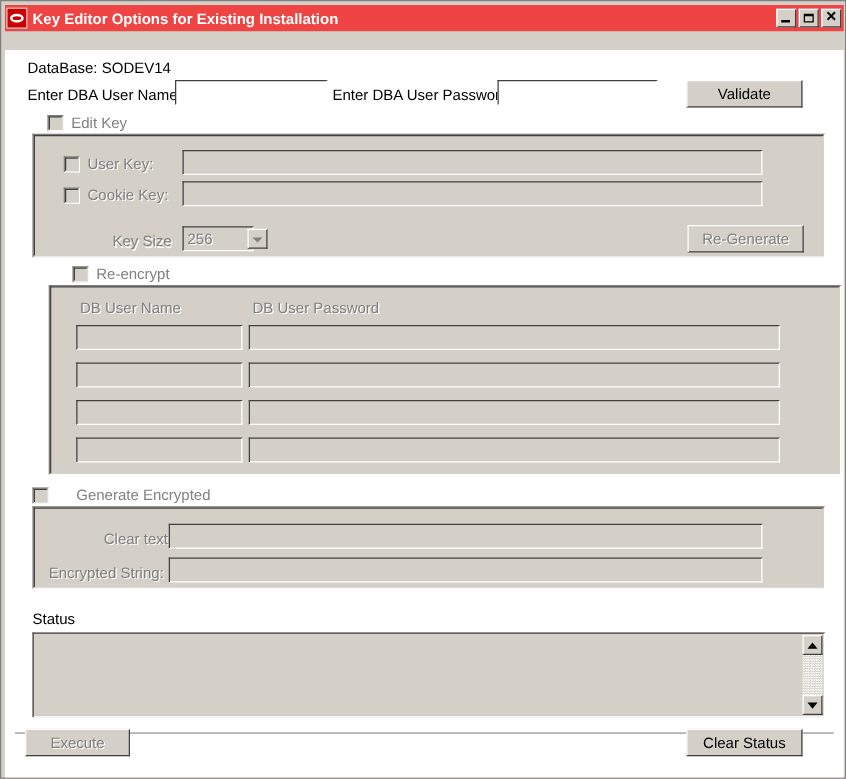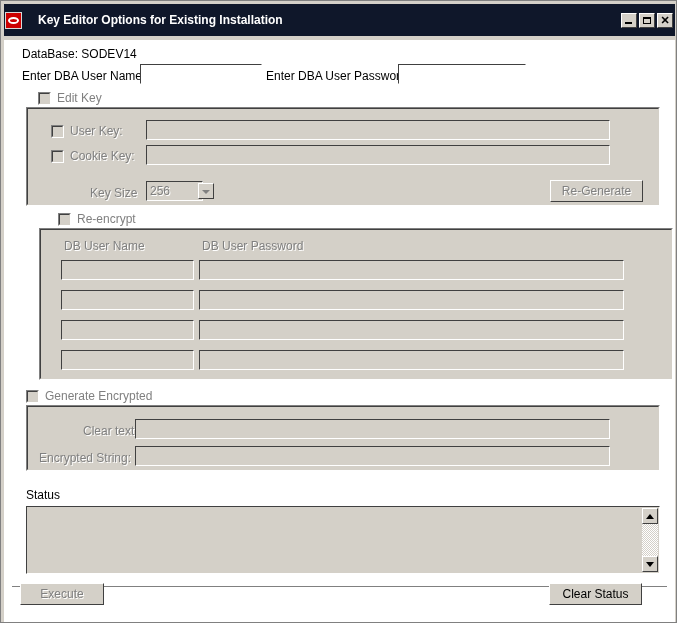--- a/index.html
+++ b/index.html
@@ -26,26 +26,25 @@
     left: 1px; top: 1px; right: 1px; bottom: 1px;
     border: 2px solid #d4d0c8;
     box-sizing: border-box;
   }
 
   
   #titlebar {
     position: absolute;
     left: 3px; top: 3px;
     width: 671px;
-    height: 32px;
-    background: #0f172a;
+    height: 21px;
+    background: #ef4444;
     display: flex;
     align-items: center;
     box-sizing: border-box;
-    gap: 12px;
   }
   #app-icon {
     width: 17px; height: 17px;
     margin-left: 1px;
     background: #cc0000;
     border: 1px solid #d8d8d8;
     box-sizing: border-box;
     position: relative;
     flex: 0 0 auto;
   }
@@ -334,20 +333,23 @@
     <div class="abs lbl" style="left:18px; top:29px;">Enter DBA User Name:</div>
     <div class="abs field enabled" style="left:136px; top:24px; width:122px; height:20px;">
       <span style="display:block;padding:2px 3px;font-size:12px;color:#000;"></span>
     </div>
 
     <div class="abs lbl" style="left:262px; top:29px;">Enter DBA User Password:</div>
     <div class="abs field enabled" style="left:394px; top:24px; width:128px; height:20px;">
       <span style="display:block;padding:2px 3px;font-size:12px;color:#000;"></span>
     </div>
 
+    <div class="abs btn" style="left:545px; top:24px; width:93px; height:22px;">
+      <span>Validate</span>
+    </div>
 
     <div class="abs cbrow" style="left:22px; top:51px;padding-left:12px;">
       <span class="checkbox">
           <span class="inner"></span>
         </span>
       <span class="lbl disabled cb-label">Edit Key</span>
     </div>
 
     <div class="abs panel" style="left:22px; top:67px; width:634px; height:99px;">
       <div class="panel-in"></div>
@@ -426,21 +428,21 @@
       <div class="abs" style="left:0; top:0;">
         <div class="abs field" style="left:21px; top:121px; width:133px; height:20px;">
           <span style="display:block;padding:2px 3px;font-size:12px;color:#808080;"></span>
         </div>
         <div class="abs field" style="left:159px; top:121px; width:425px; height:20px;">
           <span style="display:block;padding:2px 3px;font-size:12px;color:#808080;"></span>
         </div>
       </div>
     </div>
 
-    <div class="abs cbrow" style="left:22px; top:349px;">
+    <div class="abs cbrow" style="left:22px; top:349px;gap:16px;">
       <span class="checkbox">
           <span class="inner"></span>
         </span>
       <span class="lbl disabled cb-label">Generate Encrypted</span>
     </div>
 
     <div class="abs panel" style="left:22px; top:365px; width:634px; height:66px;">
       <div class="panel-in"></div>
 
       <div class="abs lbl disabled" style="left:56px; top:18px;">Clear text:</div>

